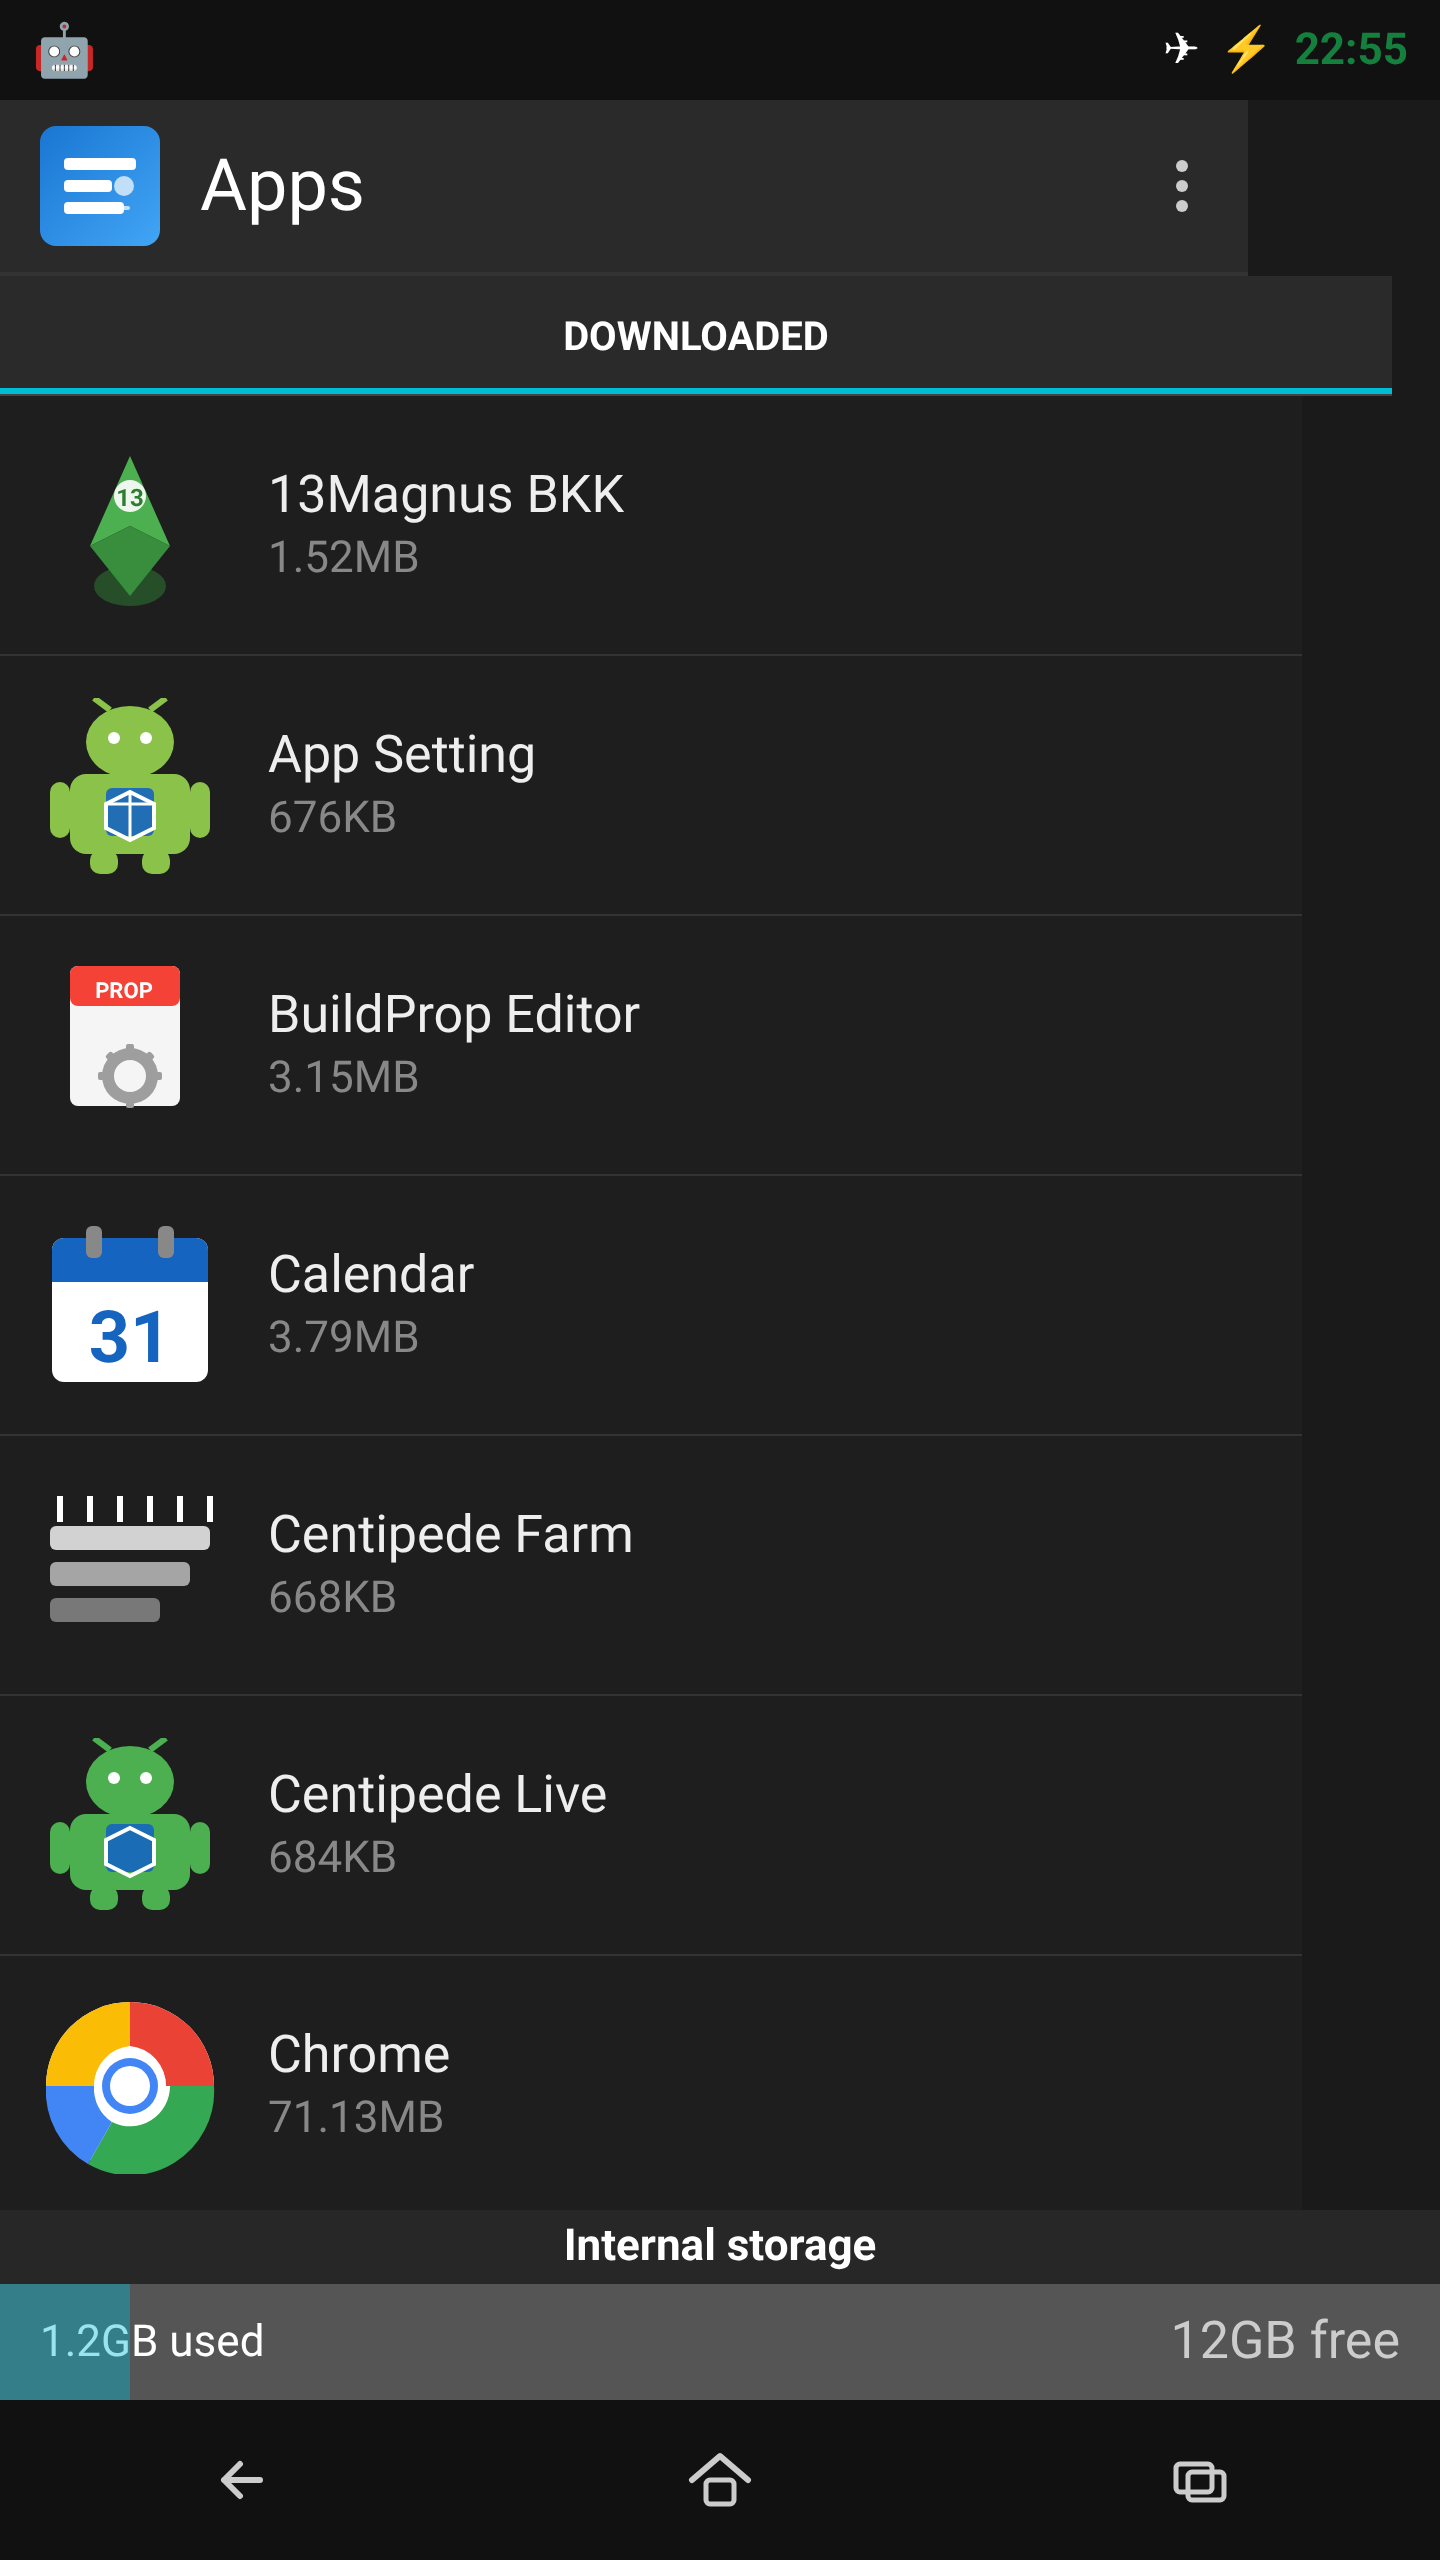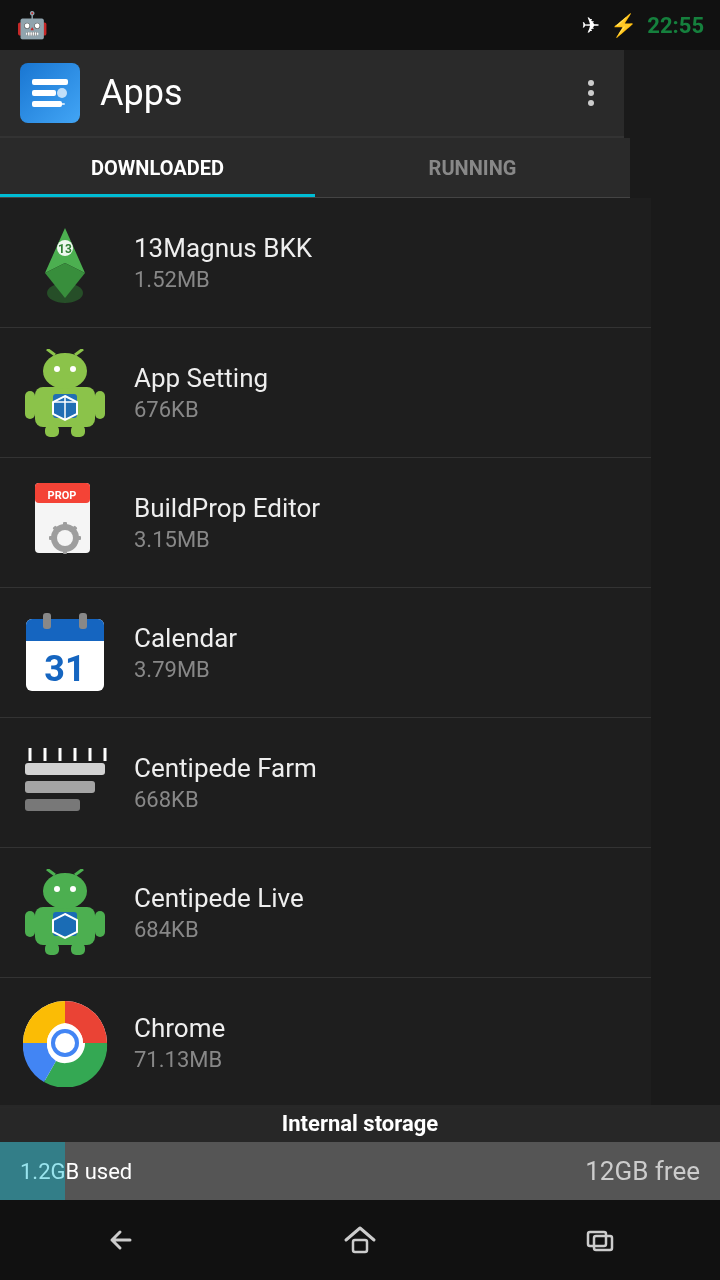--- a/index.html
+++ b/index.html
@@ -75,21 +75,21 @@
     }
     .overflow-dot {
       width: 6px;
       height: 6px;
       background: #ccc;
       border-radius: 50%;
     }
 
     
     #tabs {
-      width: 630px;
+      width: 696px;
       height: 60px;
       background: #2a2a2a;
       display: flex;
       border-bottom: 1px solid #444;
       justify-content: center;
     }
     .tab {
       flex: 1;
       display: flex;
       align-items: center;
@@ -242,23 +242,20 @@
   <div class="overflow-menu">
     <div class="overflow-dot"></div>
     <div class="overflow-dot"></div>
     <div class="overflow-dot"></div>
   </div>
 </div>
 
 <div id="tabs">
   <div class="tab active">
     <span>DOWNLOADED</span>
-  </div>
-  <div class="tab">
-    <span>RUNNING</span>
   </div>
 </div>
 
 <div id="app-list">
 
   <div class="app-item">
     <div class="app-icon-container">
       <svg width="90" height="90" viewBox="0 0 90 90" xmlns="http://www.w3.org/2000/svg">
         <ellipse cx="45" cy="75" rx="18" ry="10" fill="#2e7d32" opacity="0.5"></ellipse>
         <polygon points="45,10 65,55 45,45 25,55" fill="#4caf50"></polygon>

